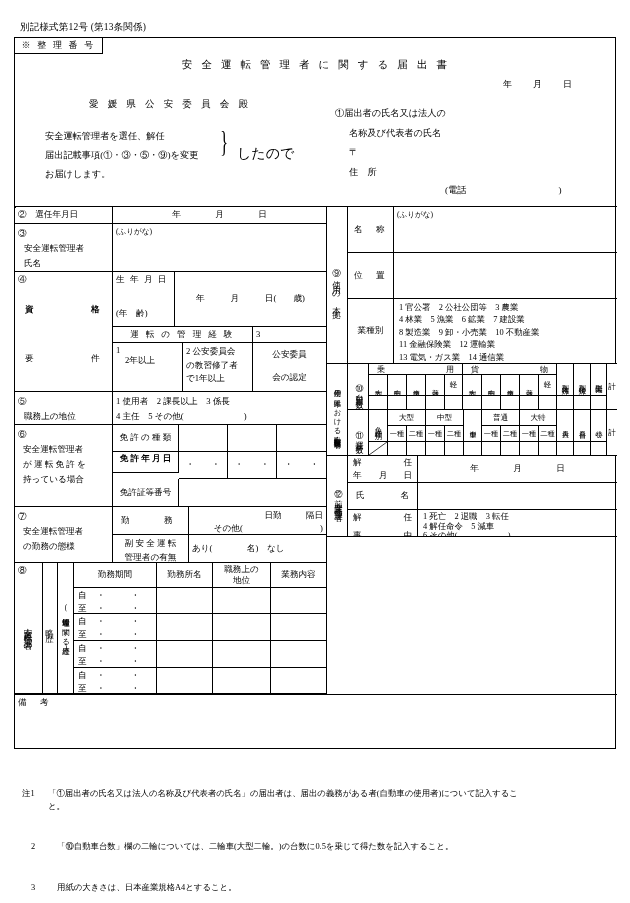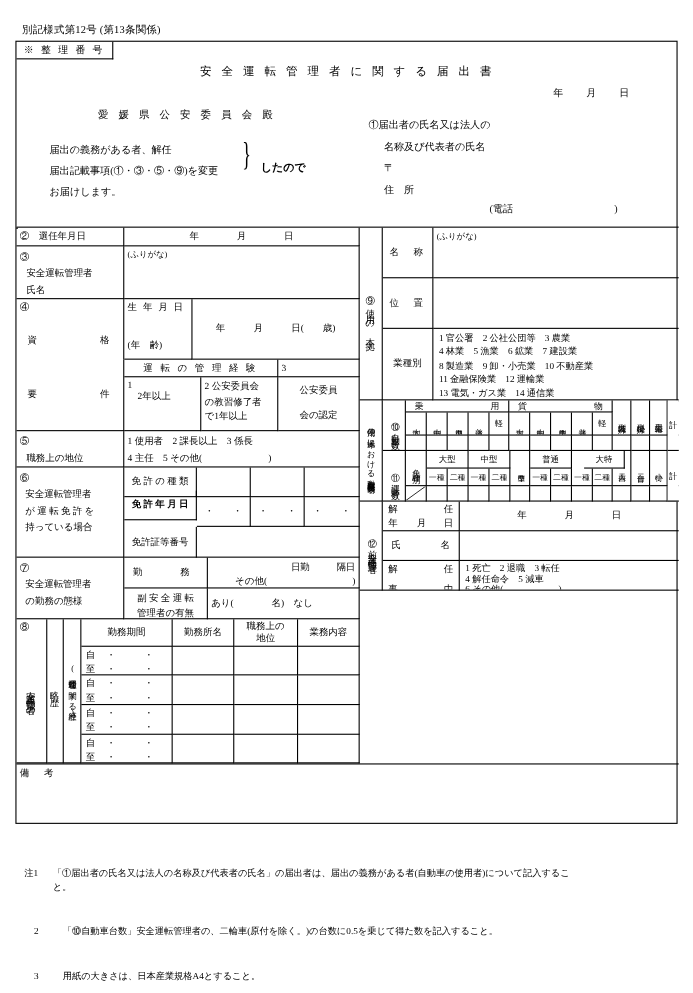--- a/index.html
+++ b/index.html
@@ -26,21 +26,21 @@
   .date-line{position:absolute;right:42px;top:40px;font-size:9px;letter-spacing:1px;}
   .date-line span{display:inline-block;}
   .d-y{margin-right:20px}.d-m{margin-right:20px}
 
   .committee{position:absolute;left:74px;top:60px;font-size:9.5px;letter-spacing:3.4px;}
 
   .stmt{position:absolute;left:30px;top:89px;font-size:9.2px;line-height:19px;}
   .stmt .row{white-space:nowrap;}
   .brace{position:absolute;left:202px;top:88px;font-size:9px;line-height:19px;}
   .brace-glyph{display:inline-block;font-size:30px;line-height:30px;transform:scaleX(.55);}
-  .shita{position:absolute;left:222px;top:107px;font-size:10px;font-weight:bold;}
+  .shita{position:absolute;left:222px;top:107px;font-size:14px;}
 
   .submitter{position:absolute;left:320px;top:66px;font-size:9.2px;line-height:19.5px;}
   .submitter .l2{padding-left:14px;}
   .tel{position:absolute;left:430px;top:146px;font-size:9.2px;}
   .tel .paren-close{display:inline-block;margin-left:92px;}
 
   
   .grid{position:absolute;left:0;top:168px;width:602px;height:543px;box-sizing:border-box;border-top:1px solid #000;}
   .cell{position:absolute;box-sizing:border-box;border-right:1px solid #000;border-bottom:1px solid #000;
         font-size:8.6px;overflow:hidden;}
@@ -80,21 +80,21 @@
 
     <div class="title">安 全 運 転 管 理 者 に 関 す る 届 出 書</div>
 
     <div class="date-line">
       <span class="d-y">年</span><span class="d-m">月</span><span>日</span>
     </div>
 
     <div class="committee">愛 媛 県 公 安 委 員 会  殿</div>
 
     <div class="stmt">
-      <div class="row">届出の義務がある者、解任</div>
+      <div class="row">安全運転管理者を選任、解任</div>
       <div class="row">届出記載事項(①・③・⑤・⑨)を変更</div>
       <div class="row">お届けします。</div>
     </div>
     <div class="brace"><span class="brace-glyph">}</span></div>
     <div class="shita">したので</div>
 
     <div class="submitter">
       <div>①届出者の氏名又は法人の</div>
       <div class="l2">名称及び代表者の氏名</div>
       <div class="l2">〒</div>
@@ -113,21 +113,21 @@
         <div>③</div>
         <div style="padding-left:6px">安全運転管理者</div>
         <div style="padding-left:6px">氏名</div>
       </div>
       <div class="cell pad" style="left:98px;top:17px;width:214px;height:48px;">
         <span class="small">(ふりがな)</span>
       </div>
 
       <div class="cell" style="left:0;top:65px;width:98px;height:55px;border-bottom:none;">
         <div class="pad">④</div>
-        <div class="lbl-sp" style="text-align:center;padding-top:16px;">資　　　　　格</div>
+        <div class="lbl-sp" style="text-align:center;padding-top:16px;font-weight:bold;">資　　　　　格</div>
       </div>
       <div class="cell ctr lbl-sp" style="left:0;top:120px;width:98px;height:65px;">要　　　　　件</div>
 
       <div class="cell" style="left:98px;top:65px;width:62px;height:55px;">
         <div class="pad lbl-sp" style="letter-spacing:1.6px">生 年 月 日</div>
         <div class="pad" style="padding-top:20px">(年　齢)</div>
       </div>
       <div class="cell ctr" style="left:160px;top:65px;width:152px;height:55px;">年　　　月　　　日(　　歳)</div>
 
       <div class="cell ctr lbl-sp" style="left:98px;top:120px;width:140px;height:16px;">運 転 の 管 理 経 験</div>
@@ -358,21 +358,21 @@
       <div class="cell ctr" style="left:430px;top:219px;width:19px;height:16px;font-size:7.2px;">二種</div>
 
       <div class="cell" style="left:449px;top:203px;width:18px;height:32px;">
         <div class="vert" style="height:100%;width:100%;font-size:6.6px;letter-spacing:0;">準中型</div>
       </div>
 
       <div class="cell ctr" style="left:467px;top:203px;width:38px;height:16px;font-size:7.6px;">普通</div>
       <div class="cell ctr" style="left:467px;top:219px;width:19px;height:16px;font-size:7.2px;">一種</div>
       <div class="cell ctr" style="left:486px;top:219px;width:19px;height:16px;font-size:7.2px;">二種</div>
 
-      <div class="cell ctr" style="left:516px;top:203px;width:37px;height:16px;font-size:7.6px;">大特</div>
+      <div class="cell ctr" style="left:505px;top:203px;width:37px;height:16px;font-size:7.6px;">大特</div>
       <div class="cell ctr" style="left:505px;top:219px;width:19px;height:16px;font-size:7.2px;">一種</div>
       <div class="cell ctr" style="left:524px;top:219px;width:18px;height:16px;font-size:7.2px;">二種</div>
 
       <div class="cell" style="left:542px;top:203px;width:17px;height:32px;">
         <div class="vert" style="height:100%;width:100%;font-size:7px;letter-spacing:.5px;">大自二</div>
       </div>
       <div class="cell" style="left:559px;top:203px;width:17px;height:32px;">
         <div class="vert" style="height:100%;width:100%;font-size:7px;letter-spacing:.5px;">普自二</div>
       </div>
       <div class="cell" style="left:576px;top:203px;width:16px;height:32px;">
@@ -457,20 +457,20 @@
   <div class="notes">
     <div class="n">
       <div class="mark">注1</div>
       <div class="body">
         <div>「①届出者の氏名又は法人の名称及び代表者の氏名」の届出者は、届出の義務がある者(自動車の使用者)について記入するこ</div>
         <div>と。</div>
       </div>
     </div>
     <div class="n">
       <div class="mark ind">2</div>
-      <div class="body">「⑩自動車台数」安全運転管理者の、二輪車(原付を除く。)の台数に0.5を乗じて得た数を記入すること。</div>
+      <div class="body">「⑩自動車台数」欄の二輪については、二輪車(大型二輪。)の台数に0.5を乗じて得た数を記入すること。</div>
     </div>
     <div class="n">
       <div class="mark ind">3</div>
       <div class="body">用紙の大きさは、日本産業規格A4とすること。</div>
     </div>
   </div>
 </div>
 
 </body></html>

